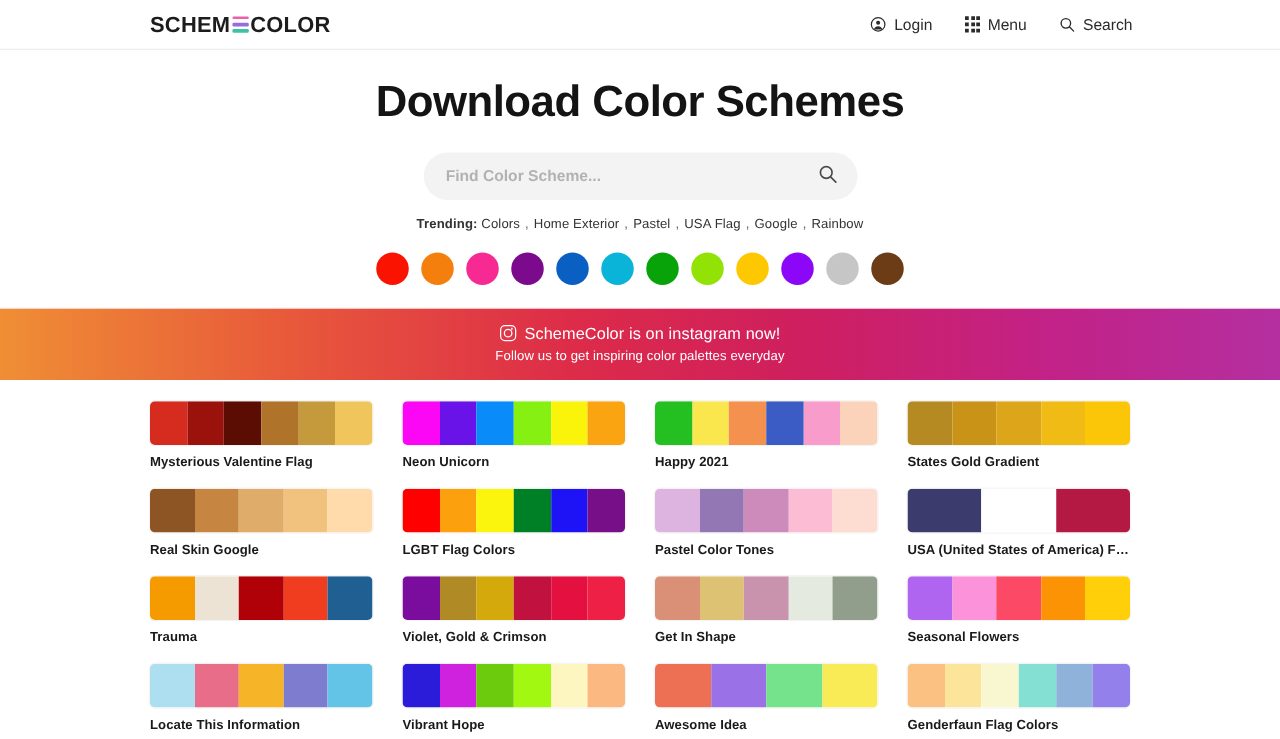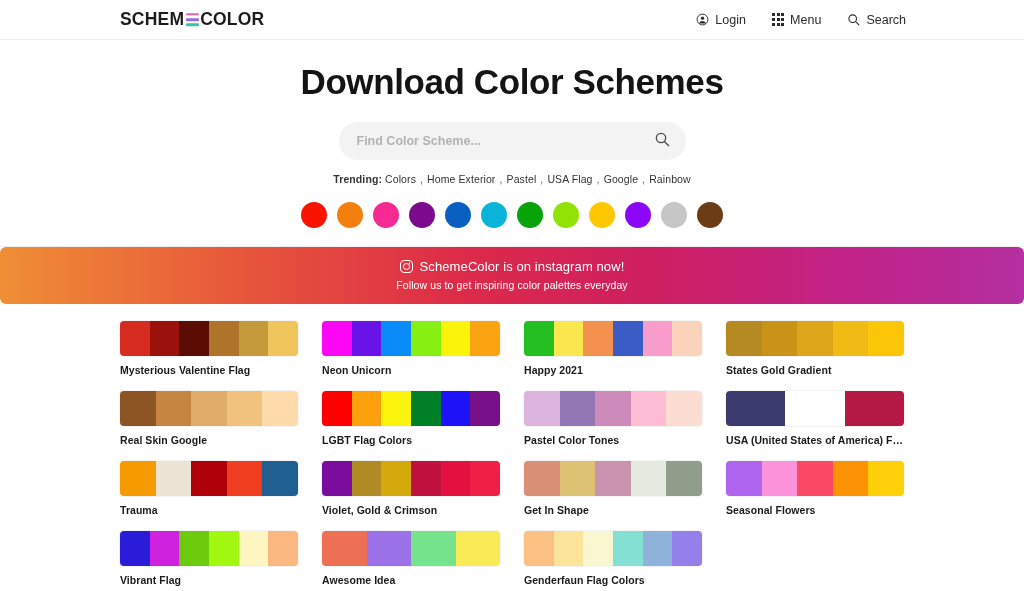--- a/index.html
+++ b/index.html
@@ -154,21 +154,20 @@
   .ig-banner {
     height: 57px;
     width: 100%;
     background: linear-gradient(90deg, #ef8e35 0%, #e85a3a 22%, #dd2b49 45%, #cf1f5e 62%, #c22287 82%, #b42fa0 100%);
     display: flex;
     flex-direction: column;
     align-items: center;
     justify-content: center;
     color: #ffffff;
     cursor: pointer;
-    border-radius: 6px;
   }
   .ig-line1 {
     display: flex;
     align-items: center;
     gap: 7px;
     font-size: 13px;
     font-weight: 400;
     letter-spacing: 0.1px;
   }
   .ig-line2 {
@@ -450,28 +449,38 @@
           <span style="background: rgb(176, 101, 240);"></span>
           <span style="background: rgb(252, 146, 218);"></span>
           <span style="background: rgb(252, 73, 102);"></span>
           <span style="background: rgb(251, 147, 5);"></span>
           <span style="background: rgb(255, 207, 9);"></span>
         </div>
         <div class="palette-name">Seasonal Flowers</div>
       </div>
       <div class="palette-card">
         <div class="palette-strip">
+          <span style="background: rgb(174, 223, 240);"></span>
+          <span style="background: rgb(232, 109, 136);"></span>
+          <span style="background: rgb(246, 180, 41);"></span>
+          <span style="background: rgb(125, 124, 206);"></span>
+          <span style="background: rgb(100, 196, 232);"></span>
+        </div>
+        <div class="palette-name">Locate This Information</div>
+      </div>
+      <div class="palette-card">
+        <div class="palette-strip">
           <span style="background: rgb(43, 28, 217);"></span>
           <span style="background: rgb(206, 34, 222);"></span>
           <span style="background: rgb(109, 203, 13);"></span>
           <span style="background: rgb(163, 248, 17);"></span>
           <span style="background: rgb(253, 246, 192);"></span>
           <span style="background: rgb(251, 184, 128);"></span>
         </div>
-        <div class="palette-name">Vibrant Flag</div>
+        <div class="palette-name">Vibrant Hope</div>
       </div>
       <div class="palette-card">
         <div class="palette-strip">
           <span style="background: rgb(237, 112, 85);"></span>
           <span style="background: rgb(155, 113, 232);"></span>
           <span style="background: rgb(116, 227, 139);"></span>
           <span style="background: rgb(249, 235, 86);"></span>
         </div>
         <div class="palette-name">Awesome Idea</div>
       </div>

